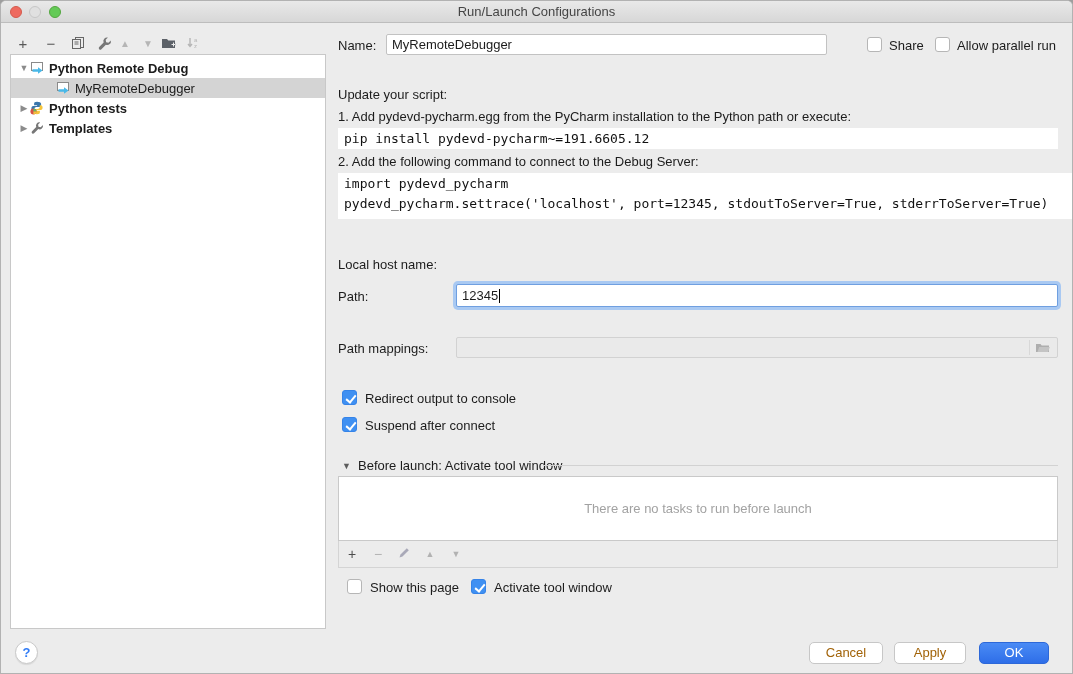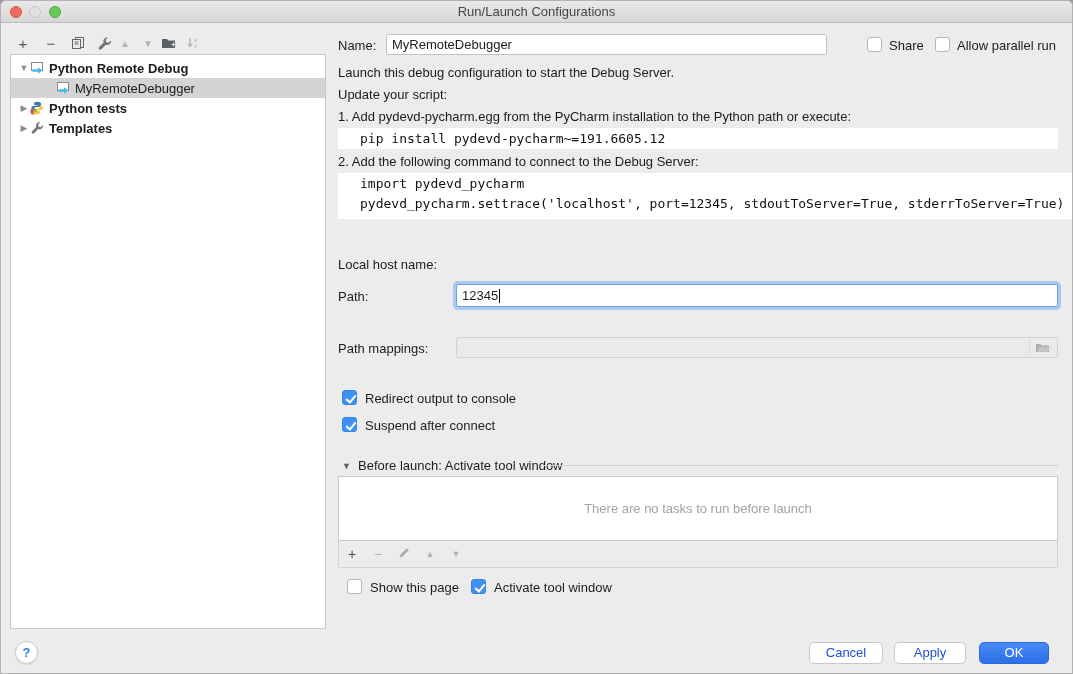--- a/index.html
+++ b/index.html
@@ -26,42 +26,42 @@
   .tree-row.selected { background:#d4d4d4; }
   .caret { width:10px; font-size:9px; color:#8b8b8b; text-align:center; flex:none; }
   .tree-icon { width:16px; height:14px; margin-right:4px; flex:none; }
   .tree-label { font-weight:bold; white-space:nowrap; }
   .tree-label.plain { font-weight:normal; }
 
   
   .lbl { position:absolute; white-space:nowrap; }
   .txt { position:absolute; white-space:nowrap; }
   input.field { position:absolute; height:21px; border:1px solid #c2c2c2; border-radius:2px; background:#fff; font-family:"Liberation Sans",sans-serif; font-size:13px; padding:0 5px; color:#1c1c1c; }
-  .code { position:absolute; background:#fff; font-family:"DejaVu Sans Mono","Liberation Mono",monospace; font-size:13px; color:#111; padding:1px 22px; line-height:20px; white-space:pre; }
+  .code { position:absolute; background:#fff; font-family:"DejaVu Sans Mono","Liberation Mono",monospace; font-size:13px; color:#111; padding:1px 6px; line-height:20px; white-space:pre; }
   .fake-input { position:absolute; background:#fff; border:1px solid #6f9fe0; border-radius:2px; box-shadow:0 0 0 3px #a9c9f2; padding:0 5px; display:flex; align-items:center; font-size:13px; }
   .caret-bar { display:inline-block; width:1px; height:14px; background:#000; margin-left:1px; }
   .disabled-field { position:absolute; background:#eaeaea; border:1px solid #d2d2d2; border-radius:2px; }
   .browse-btn { position:absolute; right:2px; top:2px; width:26px; height:15px; display:flex; align-items:center; justify-content:center; border-left:1px solid #d8d8d8; }
 
   .cb { position:absolute; width:15px; height:15px; border:1px solid #b6b6b6; border-radius:3px; background:#fff; }
   .cb.checked { background:#3f90f2; border-color:#3583e8; }
   .cb.checked::after { content:""; position:absolute; left:4.5px; top:1.5px; width:4px; height:8px; border:solid #fff; border-width:0 2px 2px 0; transform:rotate(40deg); }
 
   
   .bl-caret { position:absolute; font-size:9px; color:#5c5c5c; }
   .bl-line { position:absolute; height:1px; background:#d2d2d2; }
   .task-panel { position:absolute; background:#fff; border:1px solid #c9c9c9; display:flex; align-items:center; justify-content:center; }
   .empty-msg { color:#a2a2a2; font-size:13px; }
   .task-toolbar { position:absolute; background:#ececec; border:1px solid #d4d4d4; border-top:none; display:flex; align-items:center; }
   .task-toolbar .tt-icon { width:26px; text-align:center; font-size:14px; color:#b2b2b2; }
   .task-toolbar .tt-icon.dark { color:#4c4c4c; }
   .task-toolbar .glyph-sm { font-size:9px; }
 
   
-  .btn { position:absolute; height:22px; border:1px solid #c7c7c7; border-radius:5px; background:#fff; font-family:"Liberation Sans",sans-serif; font-size:13px; color:#1d4ed8; text-align:center; line-height:20px; }
+  .btn { position:absolute; height:22px; border:1px solid #c7c7c7; border-radius:5px; background:#fff; font-family:"Liberation Sans",sans-serif; font-size:13px; color:#a16207; text-align:center; line-height:20px; }
   .btn.primary { background:linear-gradient(#4a8bf5,#2e6ee8); border-color:#2d68d8; color:#fff; }
   .help-btn { position:absolute; left:14px; top:640px; width:23px; height:23px; border-radius:50%; background:#fff; border:1px solid #c9c9c9; color:#2f7bf6; font-weight:bold; font-size:13px; text-align:center; line-height:21px; box-shadow:0 1px 1px rgba(0,0,0,.08); }
 </style>
 </head>
 <body>
 
 <div class="window">
 
   <div class="titlebar">
     <span class="light red"></span>
@@ -152,21 +152,20 @@
     </div>
   </div>
 
   <span class="lbl" style="left:337px; top:37px;">Name:</span>
   <input class="field" style="left: 385px; top: 33px; width: 441px;" value="MyRemoteDebugger">
   <span class="cb" style="left:866px; top:36px;"></span>
   <span class="lbl" style="left:888px; top:37px;">Share</span>
   <span class="cb" style="left:934px; top:36px;"></span>
   <span class="lbl" style="left:956px; top:37px;">Allow parallel run</span>
 
-  <span class="txt" style="left:337px; top:64px;">Launch this debug configuration to start the Debug Server.</span>
   <span class="txt" style="left:337px; top:86px;">Update your script:</span>
   <span class="txt" style="left:337px; top:108px;text-align:right;">1. Add pydevd-pycharm.egg from the PyCharm installation to the Python path or execute:</span>
   <div class="code" style="left:337px; top:127px; width:720px; height:21px;">pip install pydevd-pycharm~=191.6605.12</div>
   <span class="txt" style="left:337px; top:153px;">2. Add the following command to connect to the Debug Server:</span>
   <div class="code" style="left:337px; top:172px; width:782px; height:46px;"><div>import pydevd_pycharm</div><div>pydevd_pycharm.settrace('localhost', port=12345, stdoutToServer=True, stderrToServer=True)</div></div>
 
   <span class="lbl" style="left:337px; top:256px;">Local host name:</span>
   <span class="lbl" style="left:337px; top:288px;">Path:</span>
   <div class="fake-input" style="left:455px; top:283px; width:602px; height:23px;">
       <span>12345</span>

